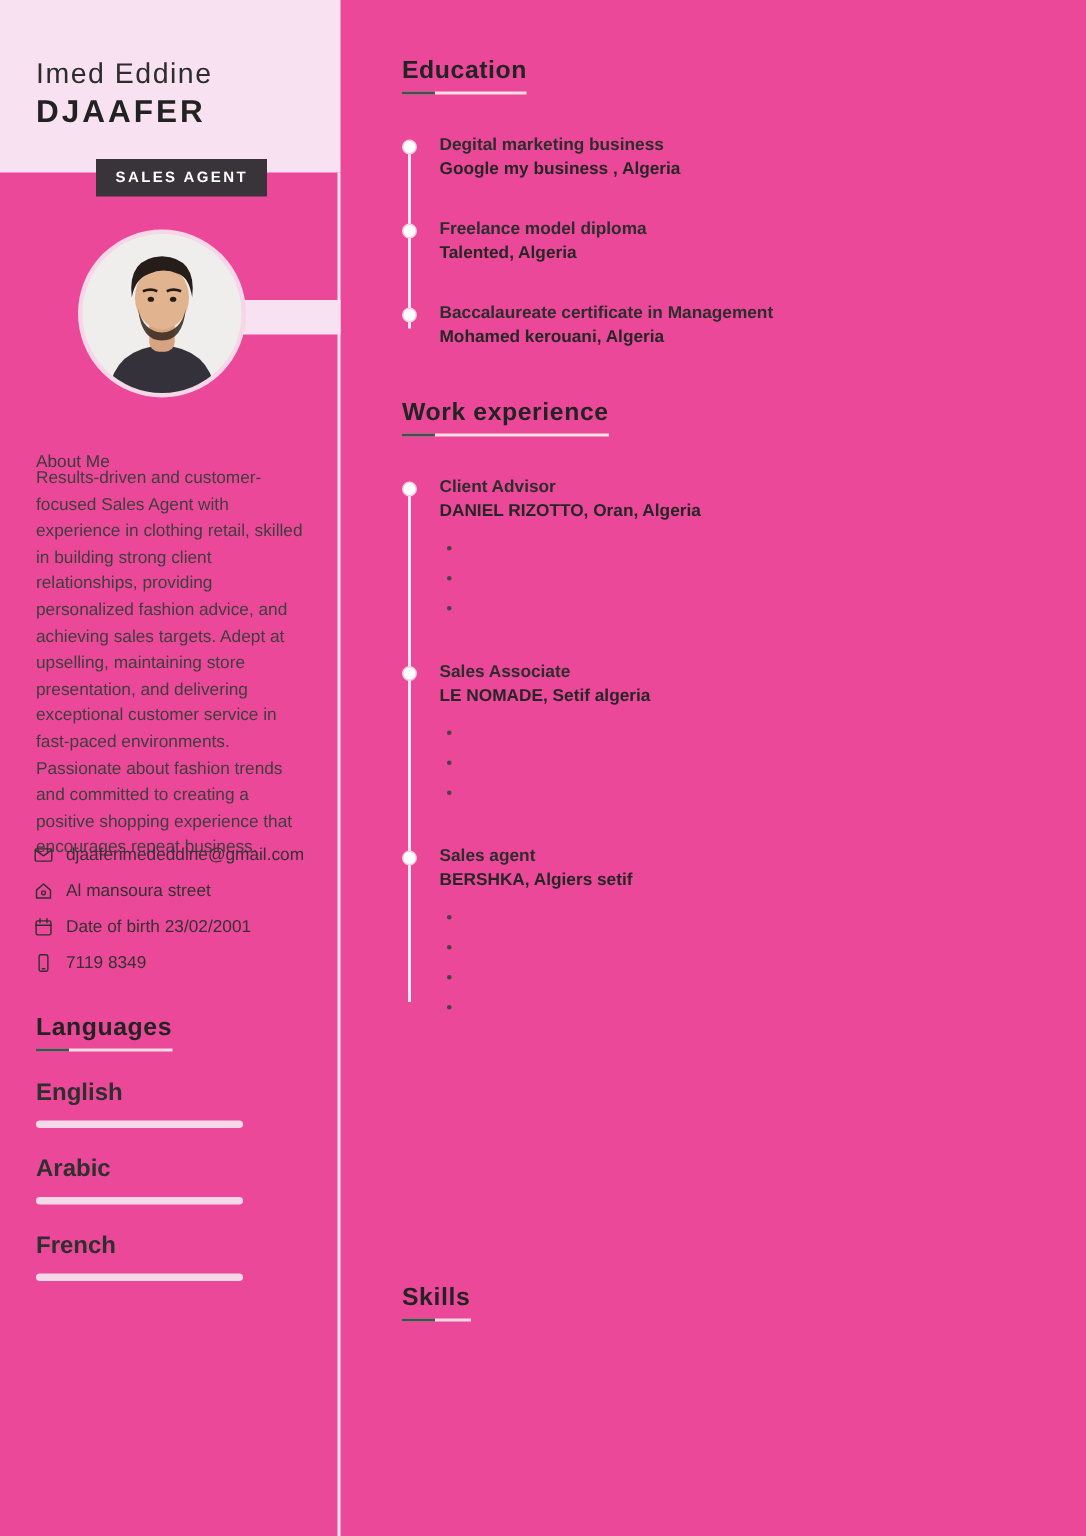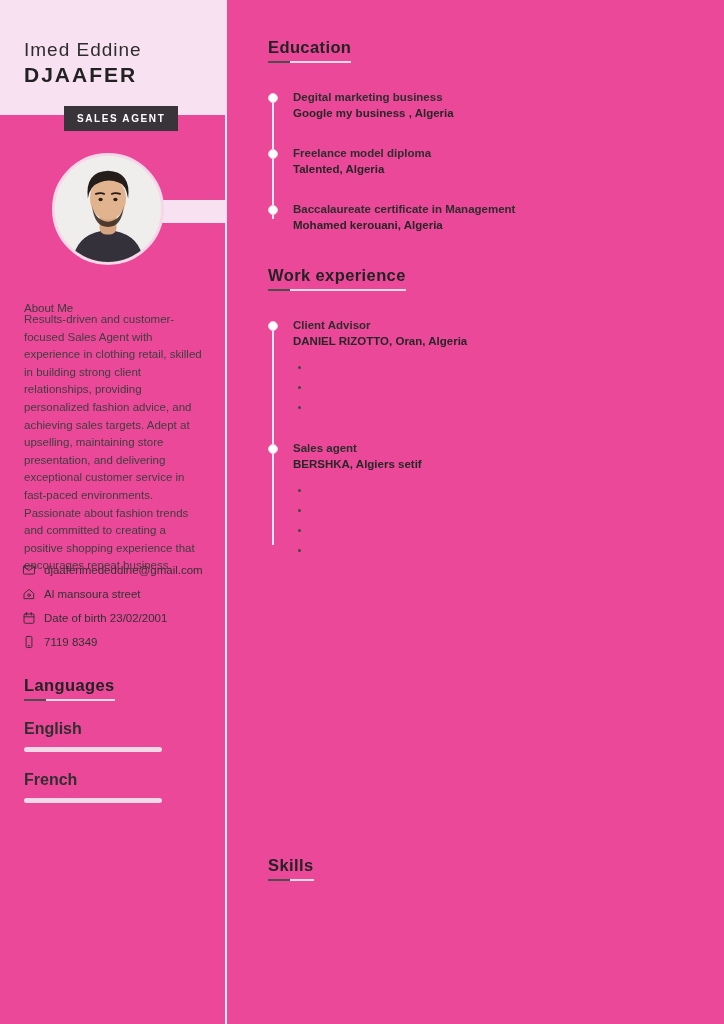--- a/index.html
+++ b/index.html
@@ -142,20 +142,24 @@
 
   <div class="lang-sec">
     <span class="sec-title">Languages</span>
     <div>
 
     <div class="lang-item">
           <div class="lang-name">English</div>
           <div class="lang-bar"></div>
         </div>
         <div class="lang-item">
+          <div class="lang-name">Arabic</div>
+          <div class="lang-bar"></div>
+        </div>
+        <div class="lang-item">
           <div class="lang-name">French</div>
           <div class="lang-bar"></div>
         </div>
       </div>
   </div>
 
   <div class="edu-sec">
     <span class="sec-title">Education</span>
     <div class="timeline">
 
@@ -200,20 +204,34 @@
           <ul class="bullets">
 
           <li></li>
             <li></li>
             <li></li>
           </ul>
         </div>
         <div class="titem">
           <span class="dot"></span>
           <div class="row">
+            <span class="ititle">Sales Associate</span>
+            <span class="idate"><span class="dp"></span><span class="dp"></span><span class="dp"></span><span class="dp"></span><span class="dp"></span></span>
+          </div>
+          <div class="iorg">LE NOMADE, Setif algeria</div>
+          <ul class="bullets">
+
+          <li></li>
+            <li></li>
+            <li></li>
+          </ul>
+        </div>
+        <div class="titem">
+          <span class="dot"></span>
+          <div class="row">
             <span class="ititle">Sales agent</span>
             <span class="idate"><span class="dp"></span><span class="dp"></span><span class="dp"></span><span class="dp"></span><span class="dp"></span></span>
           </div>
           <div class="iorg">BERSHKA, Algiers setif</div>
           <ul class="bullets">
 
           <li></li>
             <li></li>
             <li></li>
             <li></li>

